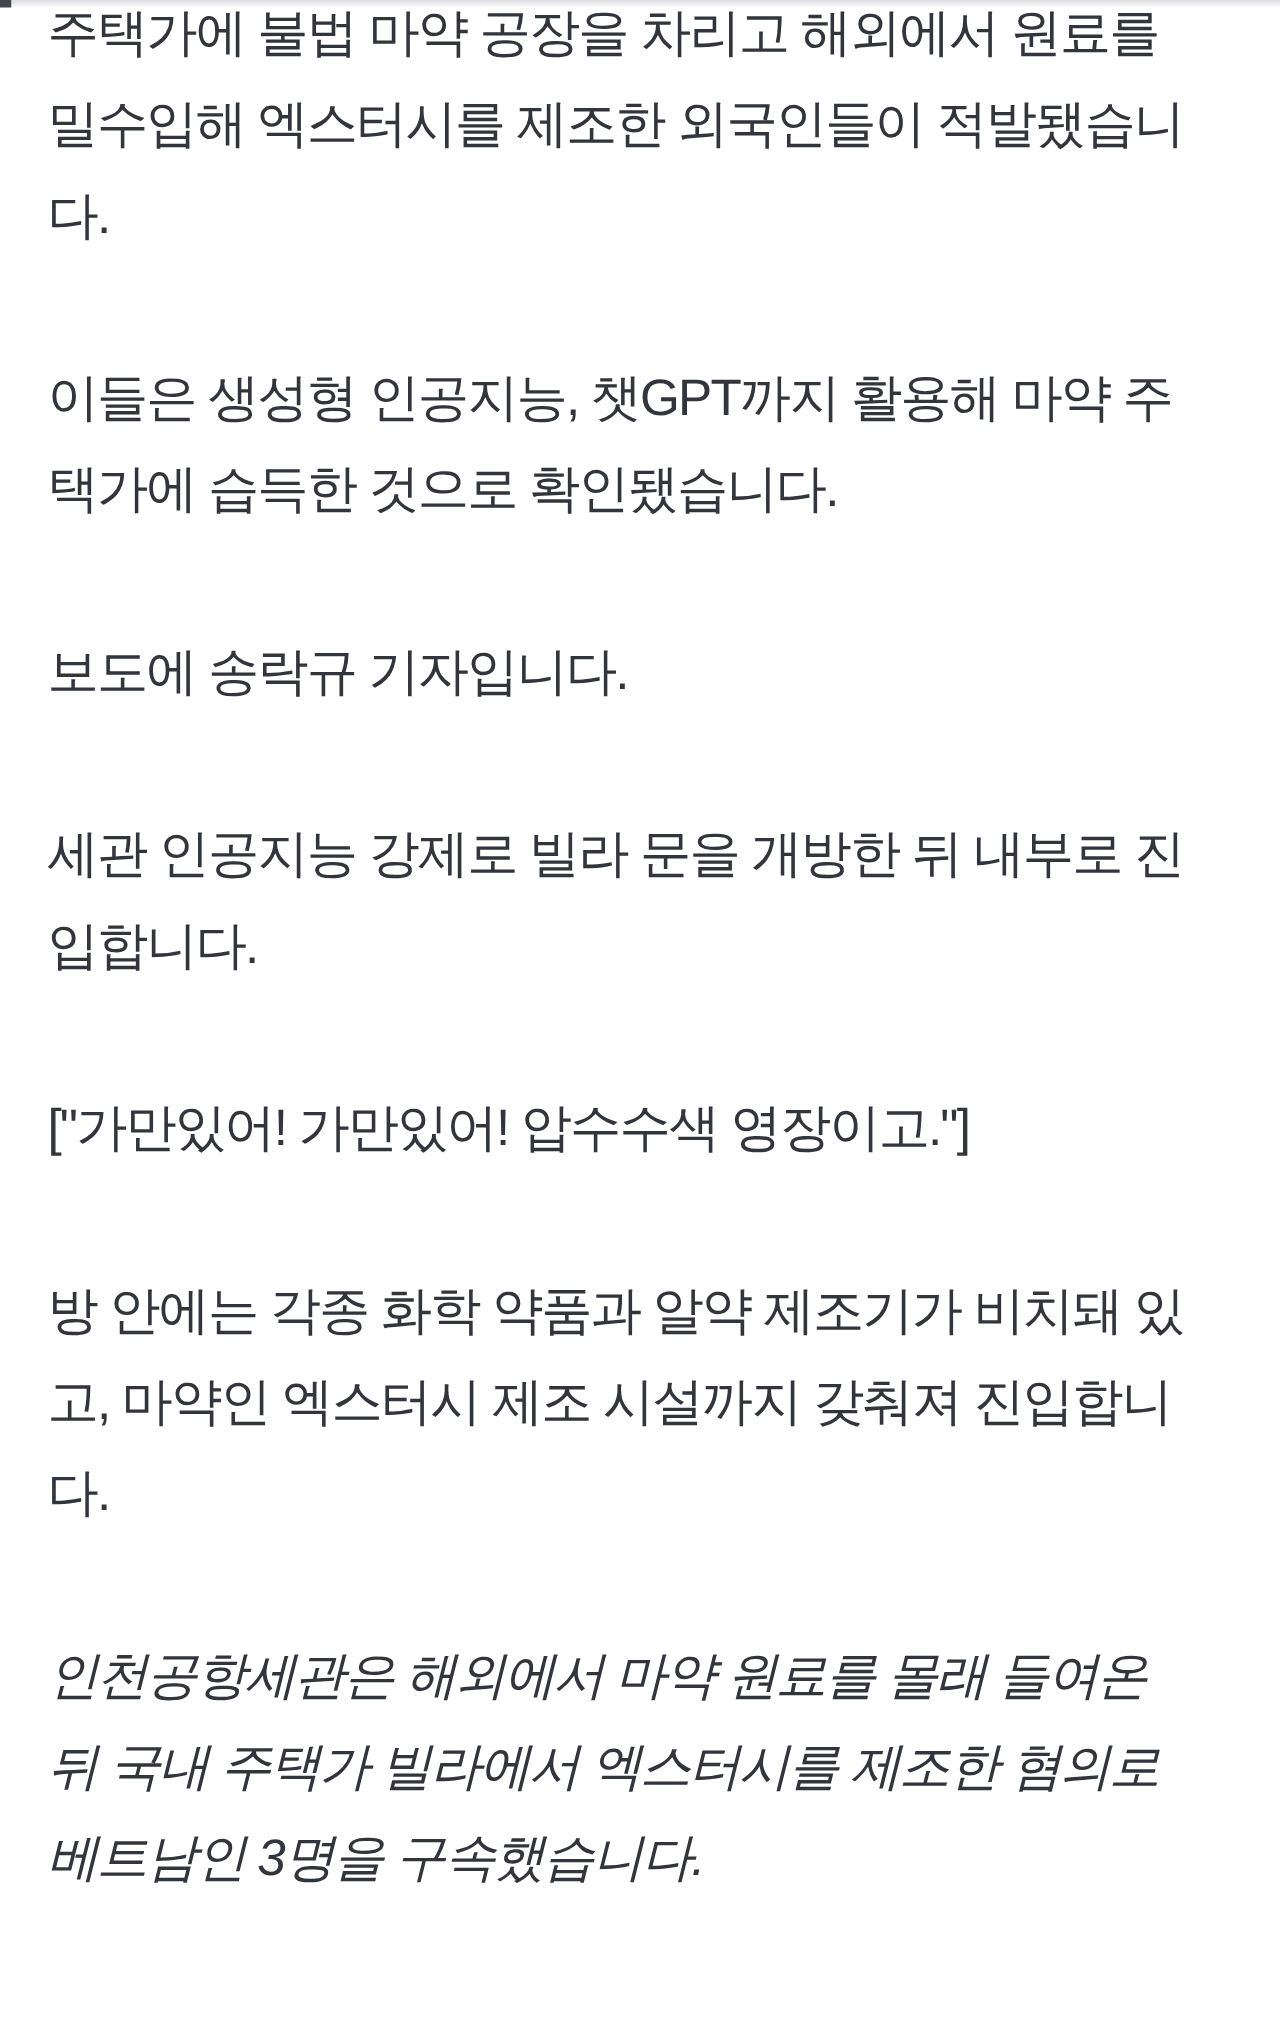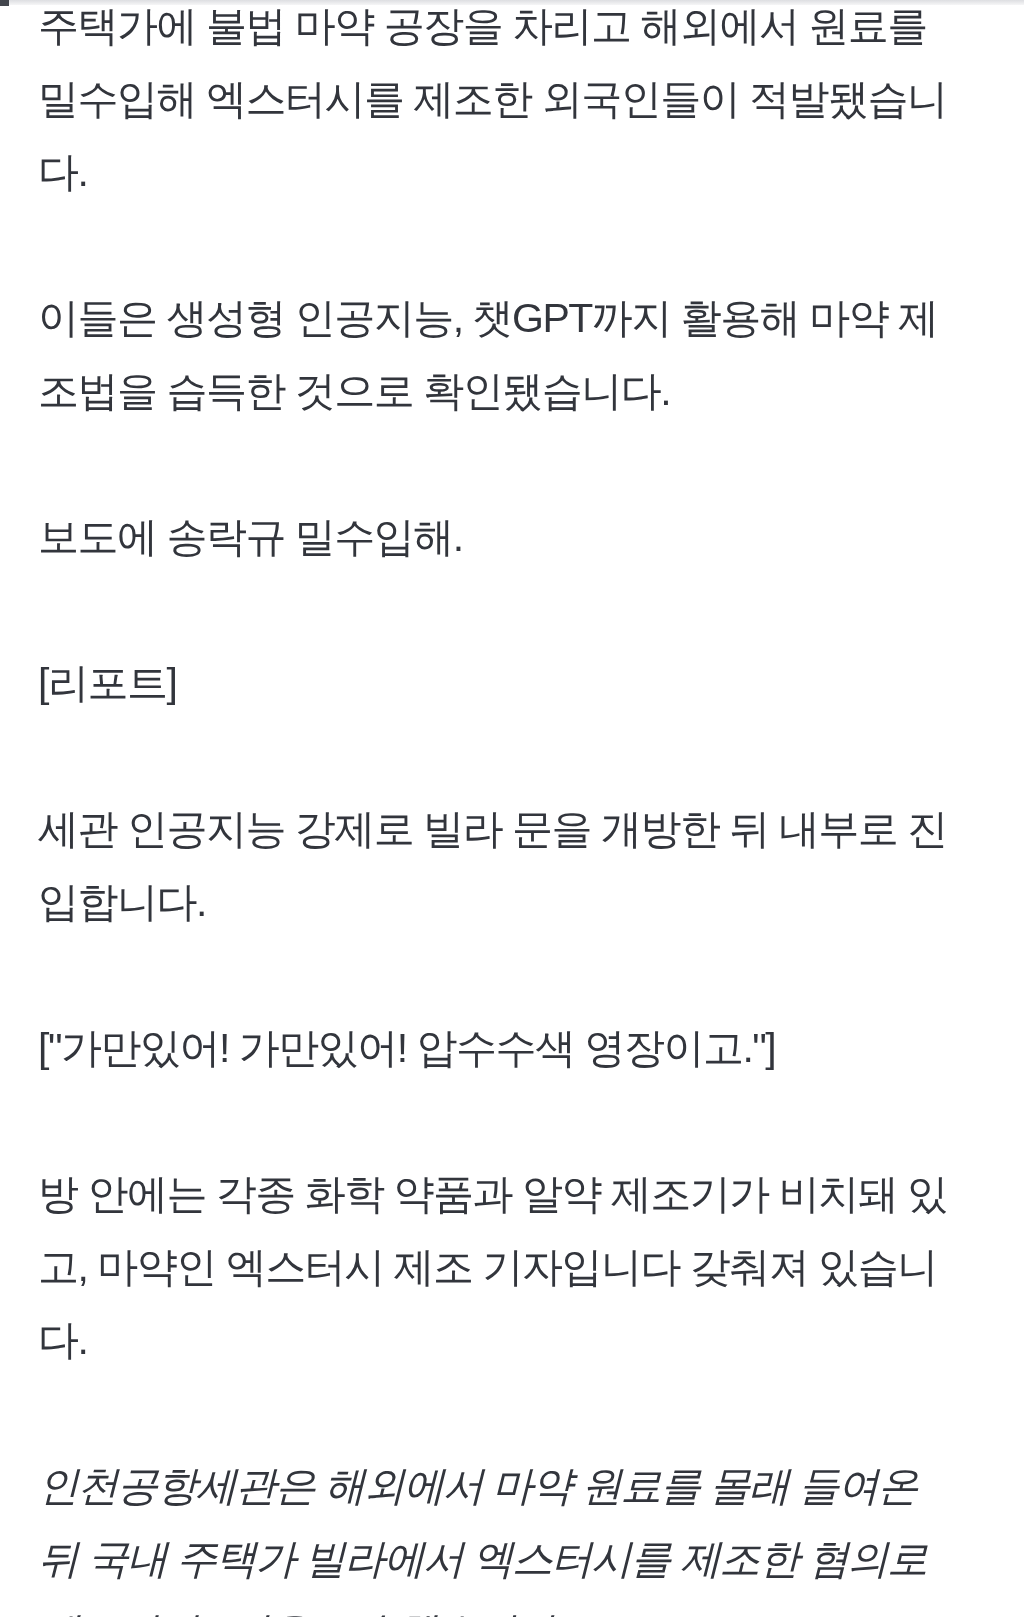--- a/index.html
+++ b/index.html
@@ -49,26 +49,25 @@
 </head>
 <body>
 
 <div class="top-crop-edge"></div>
 <div class="top-crop-fragment"></div>
 
 <div class="article">
 
     <p class="para">주택가에 불법 마약 공장을 차리고 해외에서 원료를 밀수입해 엑스터시를 제조한 외국인들이 적발됐습니다.</p>
 
-    <p class="para">이들은 생성형 인공지능, 챗GPT까지 활용해 마약 제조법을 습득한 것으로 확인됐습니다.</p>
+    <p class="para">이들은 생성형 인공지능, 챗GPT까지 활용해 마약 주택가에 습득한 것으로 확인됐습니다.</p>
 
-    <p class="para">보도에 송락규 밀수입해.</p>
+    <p class="para">보도에 송락규 기자입니다.</p>
 
-    <p class="para">[리포트]</p>
 
     <p class="para">세관 인공지능 강제로 빌라 문을 개방한 뒤 내부로 진입합니다.</p>
 
     <p class="para">["가만있어! 가만있어! 압수수색 영장이고."]</p>
 
-    <p class="para">방 안에는 각종 화학 약품과 알약 제조기가 비치돼 있고, 마약인 엑스터시 제조 기자입니다 갖춰져 있습니다.</p>
+    <p class="para">방 안에는 각종 화학 약품과 알약 제조기가 비치돼 있고, 마약인 엑스터시 제조 시설까지 갖춰져 진입합니다.</p>
 
     <p class="para">인천공항세관은 해외에서 마약 원료를 몰래 들여온 뒤 국내 주택가 빌라에서 엑스터시를 제조한 혐의로 베트남인 3명을 구속했습니다.</p>
   </div>
 
 </body></html>

